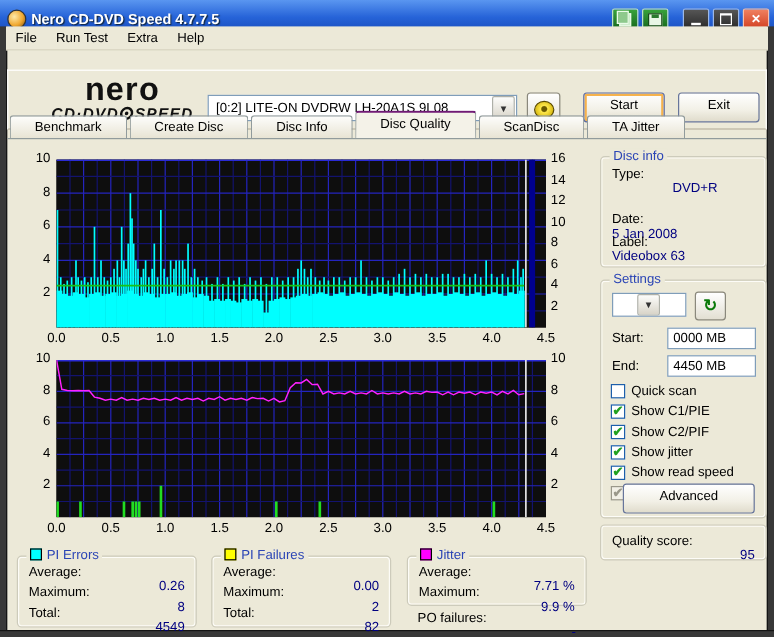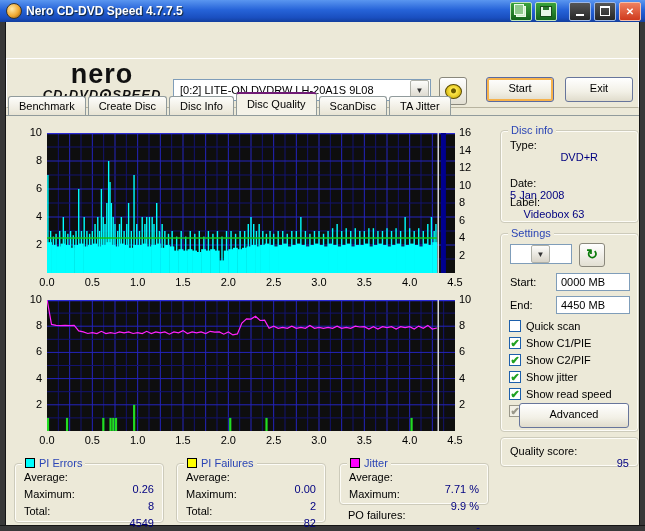--- a/index.html
+++ b/index.html
@@ -1,20 +1,20 @@
 <!DOCTYPE html>
 <html><head>
 <meta charset="utf-8">
 <style>
   html,body{margin:0;padding:0;background:#777;}
   .window{position:relative;width:645px;height:531px;background:#ECE9D8;
     font-family:"Liberation Sans",sans-serif;font-size:11px;color:#000;
     outline:1px solid #000;overflow:hidden;}
   
-  .titlebar{position:absolute;left:0;top:0;right:0;height:22px;
+  .titlebar{position:absolute;left:0;top:0;right:0;height:32px;
     background:linear-gradient(180deg,#5A96F0 0%,#2663D8 45%,#1A4FC0 80%,#123E9E 100%);
     display:flex;align-items:center;padding:0 4px;box-sizing:border-box;}
   .app-icon{width:14px;height:14px;border-radius:50%;margin:0 4px 0 2px;
     background:radial-gradient(circle at 35% 35%,#ffe9a8,#f0a830 55%,#7a4a10);
     border:1px solid #333;}
   .title-text{color:#fff;font-weight:bold;font-size:12px;text-shadow:1px 1px 1px #123;flex:1;}
   .tb-btn{width:20px;height:17px;margin-left:3px;border:1px solid #9db8e6;border-radius:2px;
     display:flex;align-items:center;justify-content:center;font-size:10px;color:#fff;
     background:linear-gradient(180deg,#565656,#262626);cursor:pointer;}
   .tb-btn.green{background:linear-gradient(180deg,#39a33b,#14641b);border-color:#bfe4bd;}
@@ -54,21 +54,21 @@
   .disc-yellow{width:15px;height:13px;border-radius:50%;
     background:radial-gradient(circle at 50% 45%,#6b5a00 0 2px,#ffe84a 3px,#c8a800 90%);
     border:1px solid #5a4a00;}
   .xp-btn{position:absolute;height:23px;background:linear-gradient(180deg,#fff,#f2f0e6 60%,#e0dccc);
     border:1px solid #67759B;border-radius:3px;text-align:center;line-height:21px;cursor:pointer;}
   .xp-btn.focus{box-shadow:inset 0 0 0 2px #F6B24C;border-color:#5A6AA0;}
   .start-btn{left:479px;top:18px;width:66px;}
   .exit-btn{left:558px;top:18px;width:66px;}
   
   .tabs{position:absolute;left:8px;top:94px;right:6px;height:21px;display:flex;align-items:flex-end;}
-  .tab{height:18px;line-height:18px;padding:0 10px;margin-right:2px;background:linear-gradient(180deg,#fdfdfb,#e8e4d4);
+  .tab{height:18px;line-height:18px;padding:0 20px;margin-right:2px;background:linear-gradient(180deg,#fdfdfb,#e8e4d4);
     border:1px solid #919B9C;border-bottom:none;border-radius:3px 3px 0 0;cursor:pointer;}
   .tab.active{height:21px;line-height:20px;background:#F4F2E8;border-top:2px solid #701a75;position:relative;z-index:2;}
   .content-sep{position:absolute;left:6px;top:115px;right:6px;height:1px;background:#919B9C;}
   
   .chart-block{position:absolute;}
   .plot{position:absolute;left:39px;top:7px;background:#0E0E0E;display:block;}
   .axis-label{position:absolute;font-size:11px;color:#000;white-space:nowrap;}
   
   .gbox{position:absolute;border:1px solid #CDCBBB;border-radius:4px;box-sizing:border-box;
     box-shadow:inset 0 0 0 1px #fdfcf7;}
@@ -115,20 +115,26 @@
       </div>
     <div class="tb-btn close">
         <span>✕</span>
       </div>
   </div>
 
   <div class="edge-l"></div>
   <div class="edge-r"></div>
   <div class="edge-b"></div>
 
+  <div class="menubar">
+    <div class="menu-item">File</div>
+    <div class="menu-item">Run Test</div>
+    <div class="menu-item">Extra</div>
+    <div class="menu-item">Help</div>
+  </div>
 
   <div class="toolbar">
     <div class="logo">
       <div class="logo-nero">nero</div>
       <div class="logo-sub">
         <span>CD·DVD</span>
         <span class="disc-glyph"></span>
         <span>SPEED</span>
       </div>
     </div>
@@ -569,21 +575,21 @@
     <div class="row" style="top:8px;">
         <span class="lbl">Type:</span>
         <span class="val" style="width:88px;text-align:right;">DVD+R</span>
       </div>
     <div class="row" style="top:46px;">
         <span class="lbl">Date:</span>
         <span class="val" style="width:88px;text-align:left;">5 Jan 2008</span>
       </div>
     <div class="row" style="top:65px;">
         <span class="lbl">Label:</span>
-        <span class="val" style="width:88px;text-align:center;">Videobox 63</span>
+        <span class="val" style="width:88px;text-align:left;">Videobox 63</span>
       </div>
   </div>
 
   <div class="gbox" style="left:500px;top:233px;width:139px;height:199px;">
     <div class="gbox-title">Settings</div>
     <div class="mini-combo">
       <div class="drive-text">4 X</div>
       <div class="combo-arrow">▼</div>
     </div>
     <div class="refresh-btn"><span>↻</span></div>

